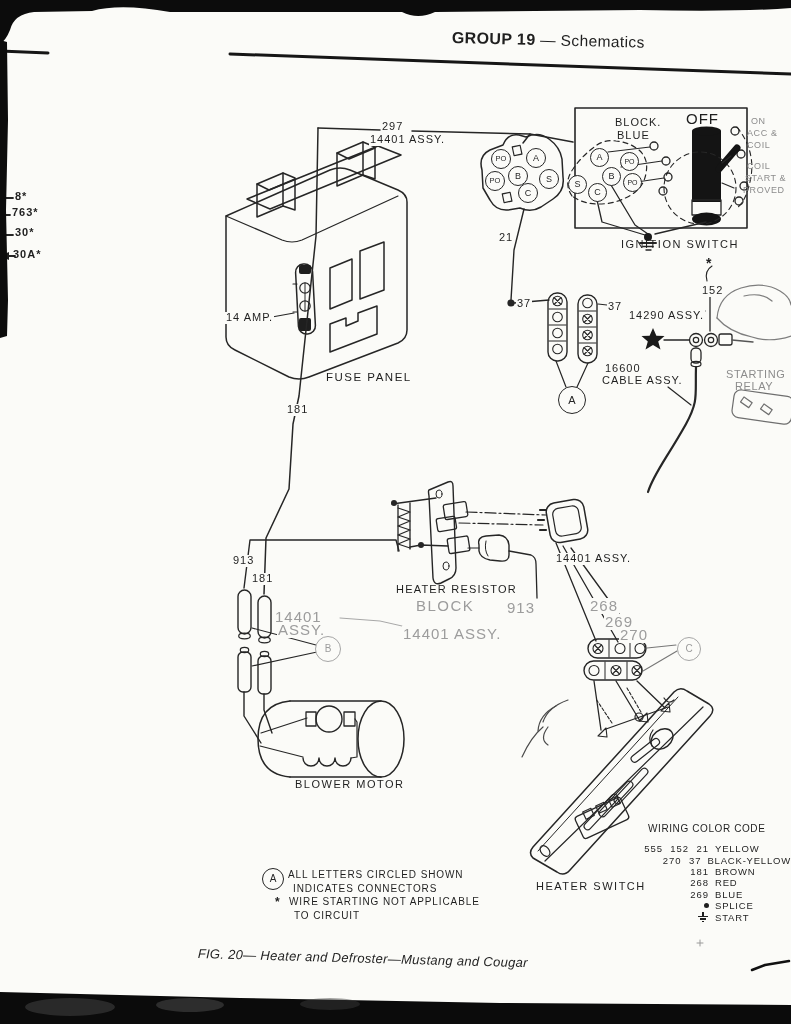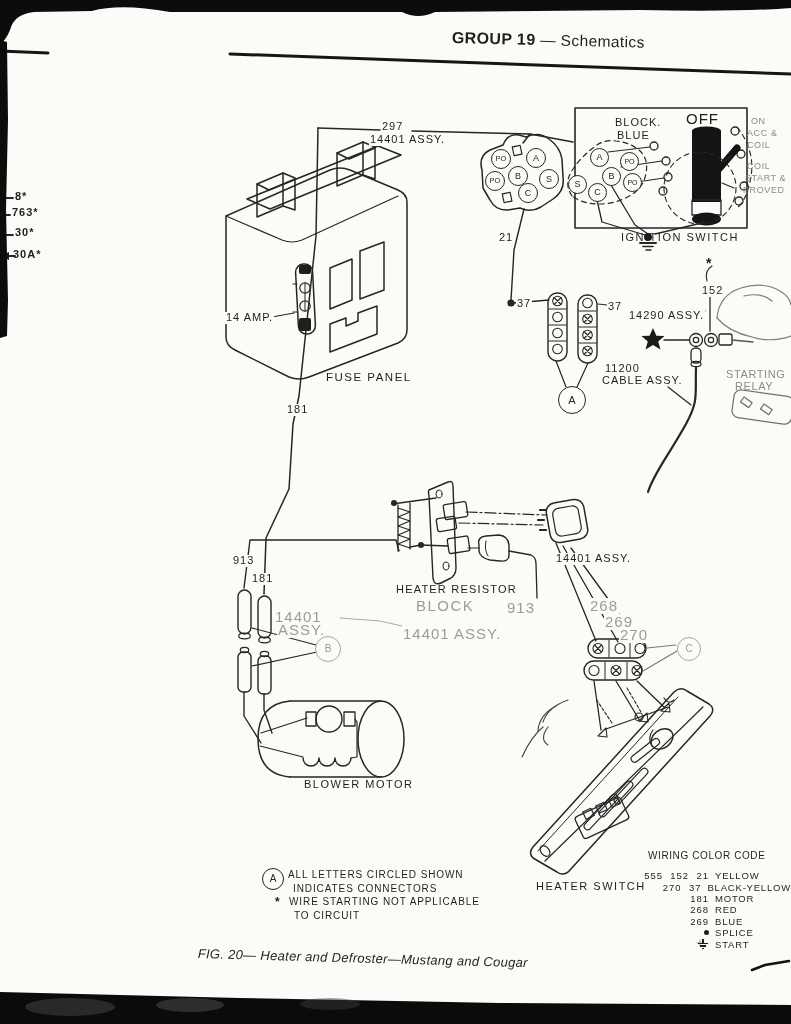--- a/index.html
+++ b/index.html
@@ -18,21 +18,21 @@
   .ls15{letter-spacing:1.5px;}
   .bold{font-weight:bold;}
   .pin{position:absolute;border:1.4px solid #262626;border-radius:50%;display:flex;align-items:center;
        justify-content:center;color:#262626;background:#fbfbf8;line-height:1;letter-spacing:0;font-size:9px;}
   .pin.gray{border-color:#a6a6a6;color:#9c9c9c;border-width:1.2px;}
   #page-header{position:absolute;left:452px;top:29px;transform:rotate(1.4deg);transform-origin:left top;white-space:nowrap;}
   #page-header .g{font-size:16px;font-weight:bold;letter-spacing:.4px;}
   #page-header .s{font-size:15.5px;letter-spacing:.4px;}
   #caption{position:absolute;left:198px;top:946px;font-size:13px;font-style:italic;letter-spacing:.3px;
            transform:rotate(1.6deg);transform-origin:left top;white-space:nowrap;}
-  #color-code{position:absolute;left:645px;top:823px;width:146px;margin-top:27px;}
+  #color-code{position:absolute;left:645px;top:823px;width:146px;}
   #cc-title{font-size:10px;letter-spacing:.6px;padding-left:3px;white-space:nowrap;}
   #cc-rows{margin-top:9px;}
   .cc-row{display:flex;align-items:center;height:11.4px;}
   .cc-codes{display:inline-flex;justify-content:flex-end;align-items:center;width:64px;font-size:9.5px;
             letter-spacing:1px;white-space:pre;}
   .cc-name{margin-left:6px;font-size:9.5px;letter-spacing:.8px;white-space:pre;text-align:center;}
   .dot-icon{width:5px;height:5px;border-radius:50%;background:#1f1f1f;display:inline-block;}
   .gnd-icon{display:inline-block;position:relative;width:12px;height:11px;}
   .gnd-icon i{position:absolute;background:#1f1f1f;}
   .gnd-icon .st{left:5.4px;top:0;width:1.5px;height:4px;}
@@ -302,44 +302,44 @@
 
   <div class="lbl bg" style="left:381px;top:121px">297</div>
   <div class="lbl bg" style="left:369px;top:134px">14401 ASSY.</div>
   <div class="lbl bg" style="left:225px;top:312px">14 AMP.</div>
   <div class="lbl fs115 ls15" style="left:326px;top:371px">FUSE PANEL</div>
   <div class="lbl bg" style="left:286px;top:404px">181</div>
 
   <div class="lbl" style="left:615px;top:117px">BLOCK.</div>
   <div class="lbl" style="left:617px;top:130px">BLUE</div>
   <div class="lbl fs105" style="left:686px;top:111px">OFF</div>
-  <div class="lbl ls15" style="left:621px;top:232px">IGNITION SWITCH</div>
+  <div class="lbl ls15" style="left:621px;top:239px">IGNITION SWITCH</div>
   <div class="lbl bold" style="left:706px;top:256px;font-size:14px">*</div>
   <div class="lbl faint fs9" style="left:751px;top:117px">ON</div>
   <div class="lbl faint fs9" style="left:747px;top:129px">ACC &amp;</div>
   <div class="lbl faint fs9" style="left:747px;top:141px">COIL</div>
   <div class="lbl faint fs9" style="left:747px;top:162px">COIL</div>
   <div class="lbl faint fs9" style="left:745px;top:174px">START &amp;</div>
   <div class="lbl faint fs9" style="left:743px;top:186px">PROVED</div>
 
   <div class="lbl bg" style="left:498px;top:232px">21</div>
   <div class="lbl bg" style="left:516px;top:298px">37</div>
   <div class="lbl bg" style="left:607px;top:301px">37</div>
   <div class="lbl bg" style="left:628px;top:310px">14290 ASSY.</div>
   <div class="lbl bg" style="left:701px;top:285px">152</div>
-  <div class="lbl" style="left:605px;top:363px">11200</div>
+  <div class="lbl" style="left:605px;top:363px">16600</div>
   <div class="lbl" style="left:602px;top:375px">CABLE ASSY.</div>
   <div class="lbl faint fs95" style="left:726px;top:369px">STARTING</div>
   <div class="lbl faint fs95" style="left:735px;top:381px">RELAY</div>
 
   <div class="lbl bg" style="left:232px;top:555px">913</div>
   <div class="lbl bg" style="left:251px;top:573px">181</div>
   <div class="lbl gray fs105 bg" style="left:274px;top:609px">14401</div>
   <div class="lbl gray fs105 bg" style="left:277px;top:622px">ASSY.</div>
-  <div class="lbl ls15" style="left:304px;top:779px">BLOWER MOTOR</div>
+  <div class="lbl ls15" style="left:295px;top:779px">BLOWER MOTOR</div>
 
   <div class="lbl" style="left:396px;top:584px;letter-spacing:1.2px">HEATER RESISTOR</div>
   <div class="lbl gray fs105 ls15" style="left:416px;top:598px">BLOCK</div>
   <div class="lbl gray fs105 bg" style="left:506px;top:600px">913</div>
   <div class="lbl gray fs105 bg" style="left:402px;top:626px">14401 ASSY.</div>
   <div class="lbl bg" style="left:555px;top:553px">14401 ASSY.</div>
   <div class="lbl gray fs105 bg" style="left:589px;top:598px">268</div>
   <div class="lbl gray fs105 bg" style="left:604px;top:614px">269</div>
   <div class="lbl gray fs105 bg" style="left:619px;top:627px">270</div>
 
@@ -369,21 +369,21 @@
         <div class="cc-row">
           <span class="cc-codes">555  152  21</span>
           <span class="cc-name">YELLOW</span>
         </div>
         <div class="cc-row">
           <span class="cc-codes">270  37</span>
           <span class="cc-name">BLACK-YELLOW</span>
         </div>
         <div class="cc-row">
           <span class="cc-codes">181</span>
-          <span class="cc-name">MOTOR</span>
+          <span class="cc-name">BROWN</span>
         </div>
         <div class="cc-row">
           <span class="cc-codes">268</span>
           <span class="cc-name">RED</span>
         </div>
         <div class="cc-row">
           <span class="cc-codes">269</span>
           <span class="cc-name">BLUE</span>
         </div>
         <div class="cc-row">

